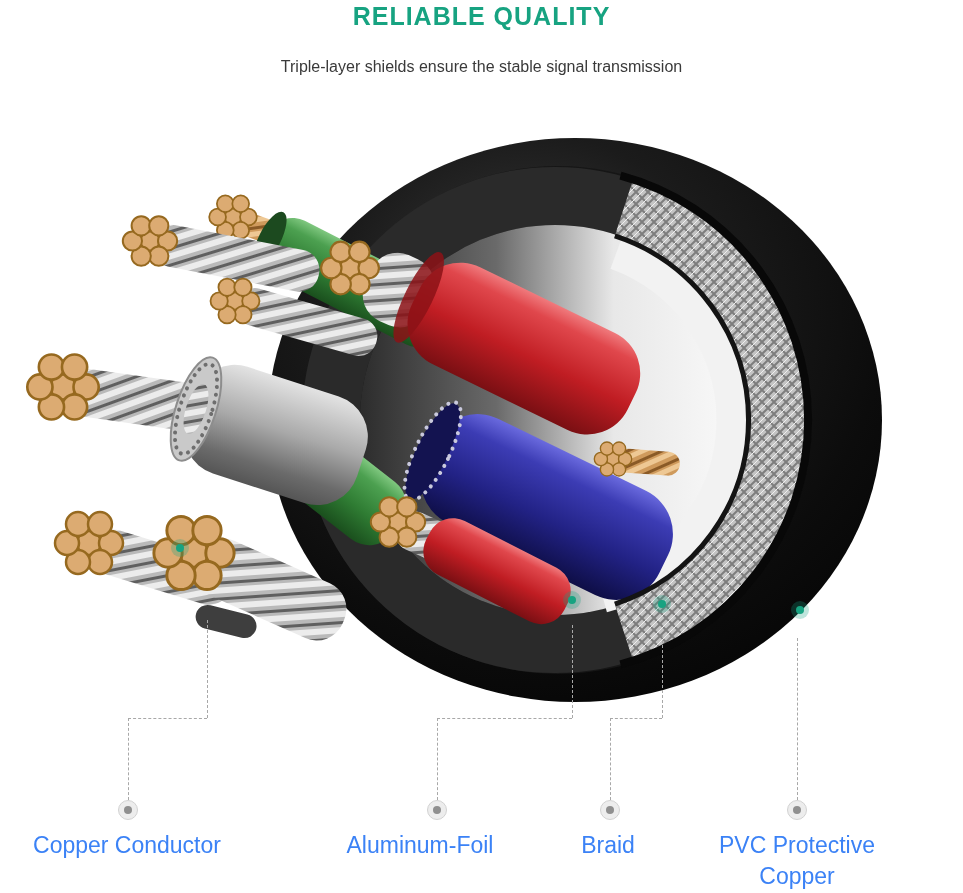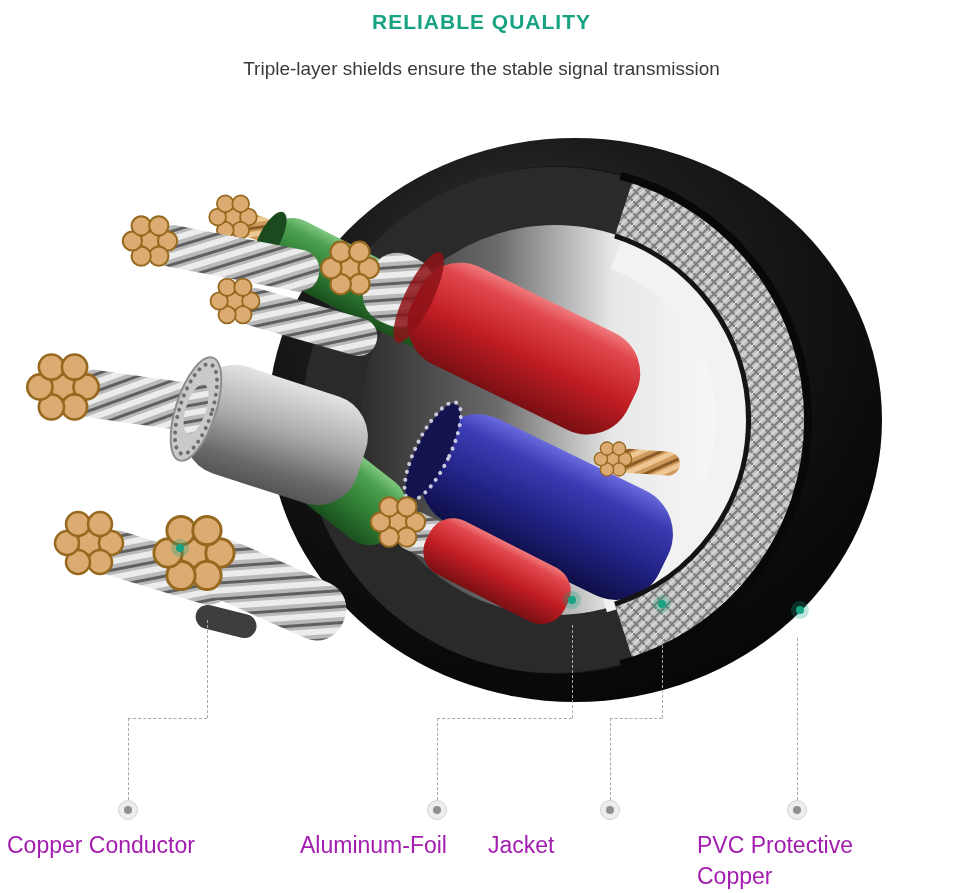--- a/index.html
+++ b/index.html
@@ -2,44 +2,44 @@
 <html><head>
 <meta charset="utf-8">
 <style>
   html,body{margin:0;padding:0;}
   body{
     width:963px;height:893px;background:#ffffff;position:relative;overflow:hidden;
     font-family:"Liberation Sans", sans-serif;
   }
   .title{
     position:absolute;top:2px;left:0;width:963px;text-align:center;
-    font-size:21px;font-weight:bold;color:#17a381;letter-spacing:1px;margin-top:8px;
+    font-size:25px;font-weight:bold;color:#17a381;letter-spacing:1px;
   }
   .subtitle{
     position:absolute;top:58px;left:0;width:963px;text-align:center;
-    font-size:19px;color:#3a3a3a;
+    font-size:16px;color:#3a3a3a;
   }
   .art{position:absolute;left:0;top:120px;width:963px;height:610px;}
   .dash-v{position:absolute;width:0;border-left:1px dashed #a8a8a8;}
   .dash-h{position:absolute;height:0;border-top:1px dashed #a8a8a8;}
   .marker{
     position:absolute;width:18px;height:18px;border-radius:50%;
     background:rgba(23,163,129,0.28);
     display:flex;align-items:center;justify-content:center;
   }
   .marker .marker-core{width:8px;height:8px;border-radius:50%;background:#17a381;}
   .enddot{
     position:absolute;width:20px;height:20px;border-radius:50%;
     background:#ededed;border:1px solid #d2d2d2;box-sizing:border-box;
     display:flex;align-items:center;justify-content:center;
   }
   .enddot .enddot-core{width:8px;height:8px;border-radius:50%;background:#8f8f8f;}
   .callout-label{
-    position:absolute;top:830px;font-size:23px;color:#a21caf;
-    text-align:left;line-height:31px;
+    position:absolute;top:830px;font-size:23px;color:#3b82f6;
+    text-align:center;line-height:31px;
   }
 </style>
 </head>
 <body>
 
 <div class="title">RELIABLE QUALITY</div>
 <div class="subtitle">Triple-layer shields ensure the stable signal transmission</div>
 
 <svg class="art" viewBox="0 0 963 610" width="963" height="610" xmlns="http://www.w3.org/2000/svg">
   <defs>
@@ -236,14 +236,14 @@
   </div>
 <div class="enddot" style="left:600px;top:800px;">
     <div class="enddot-core"></div>
   </div>
 <div class="enddot" style="left:787px;top:800px;">
     <div class="enddot-core"></div>
   </div>
 
 <div class="callout-label" style="left:7px;width:240px;">Copper Conductor</div>
 <div class="callout-label" style="left:300px;width:240px;">Aluminum-Foil</div>
-<div class="callout-label" style="left:488px;width:240px;">Jacket</div>
+<div class="callout-label" style="left:488px;width:240px;">Braid</div>
 <div class="callout-label" style="left:697px;width:200px;">PVC Protective Copper</div>
 
 </body></html>

